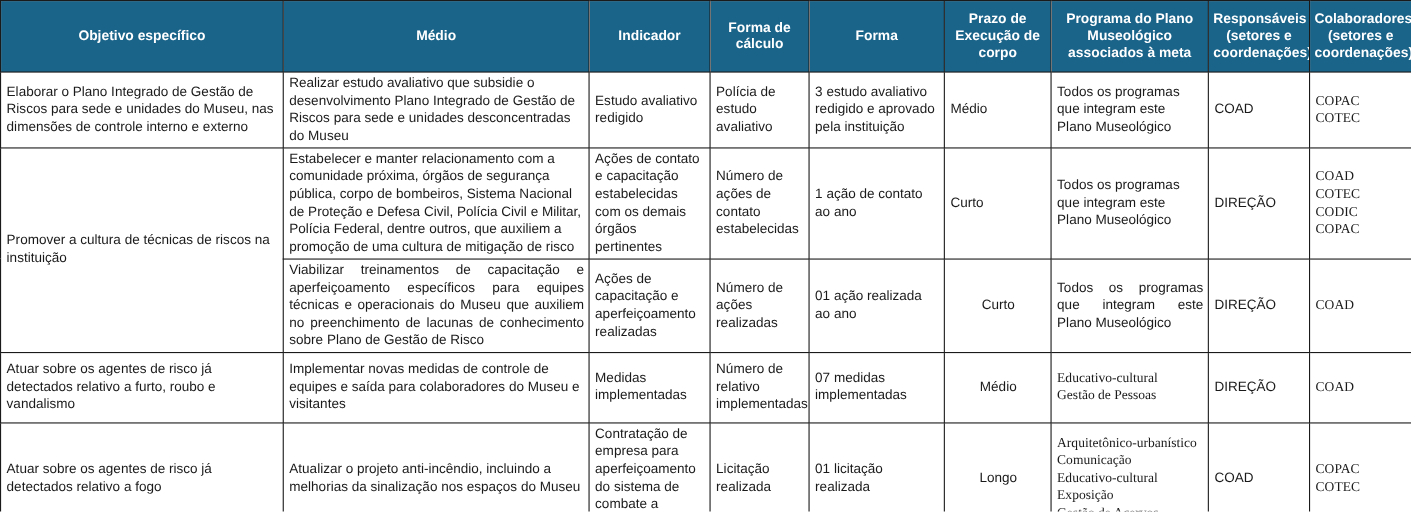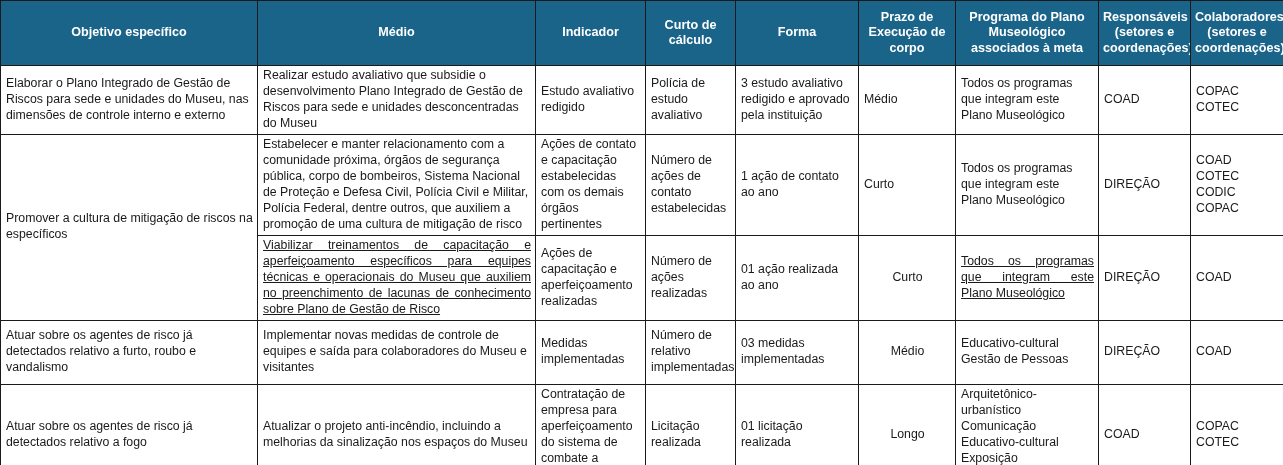--- a/index.html
+++ b/index.html
@@ -36,23 +36,23 @@
     color: #ffffff;
     font-weight: bold;
     text-align: center;
     vertical-align: middle;
     font-size: 12.6px;
     line-height: 1.22;
     padding: 3px 4px;
     height: 65px;
   }
   td.txt { text-align: left; }
-  td.just { text-align: justify; text-align-last: left; text-decoration: underline; }
+  td.just { text-align: justify; text-align-last: left; }
   td.ctr  { text-align: center; }
-  .nowrapline { white-space: pre-line; }
+  .nowrapline { white-space: pre-line; font-family: Liberation Serif, serif; }
   
   col.c1 { width: 257px; }
   col.c2 { width: 278px; }
   col.c3 { width: 110px; }
   col.c4 { width: 90px; }
   col.c5 { width: 123px; }
   col.c6 { width: 97px; }
   col.c7 { width: 143px; }
   col.c8 { width: 92px; }
   col.c9 { width: 93px; }
@@ -75,21 +75,21 @@
     <col class="c6">
       <col class="c7">
       <col class="c8">
       <col class="c9">
   </colgroup>
   <thead>
     <tr>
       <th>Objetivo específico</th>
       <th>Médio</th>
       <th>Indicador</th>
-      <th>Curto de cálculo</th>
+      <th>Forma de cálculo</th>
       <th>Forma</th>
       <th>Prazo de Execução de corpo</th>
       <th>Programa do Plano Museológico associados à meta</th>
       <th>Responsáveis (setores e coordenações)</th>
       <th>Colaboradores (setores e coordenações)</th>
     </tr>
   </thead>
   <tbody>
     <tr class="r1">
       <td class="txt" rowspan="1">Elaborar o Plano Integrado de Gestão de Riscos para sede e  unidades do Museu, nas dimensões de controle interno e externo</td>
@@ -97,21 +97,21 @@
       <td class="txt">Estudo avaliativo redigido</td>
       <td class="txt">Polícia de estudo avaliativo</td>
       <td class="txt">3 estudo avaliativo redigido e aprovado pela instituição</td>
       <td class="txt">Médio</td>
       <td class="txt">Todos os programas que integram este Plano Museológico</td>
       <td class="txt">COAD</td>
       <td class="txt nowrapline">COPAC
 COTEC</td>
     </tr>
     <tr class="r2">
-      <td class="txt" rowspan="2">Promover a cultura de mitigação de riscos na específicos</td>
+      <td class="txt" rowspan="2">Promover a cultura de técnicas de riscos na instituição</td>
       <td class="txt">Estabelecer e manter relacionamento com a comunidade próxima, órgãos de segurança pública, corpo de bombeiros, Sistema Nacional de Proteção e Defesa Civil, Polícia Civil e Militar, Polícia Federal, dentre outros, que auxiliem a promoção de uma cultura de mitigação de risco</td>
       <td class="txt">Ações de contato e capacitação estabelecidas com os demais órgãos pertinentes</td>
       <td class="txt">Número de ações de contato estabelecidas</td>
       <td class="txt">1 ação de contato ao ano</td>
       <td class="txt">Curto</td>
       <td class="txt">Todos os programas que integram este Plano Museológico</td>
       <td class="txt">DIREÇÃO</td>
       <td class="txt nowrapline">COAD
 COTEC
 CODIC
@@ -125,21 +125,21 @@
       <td class="ctr">Curto</td>
       <td class="just">Todos os programas que integram este Plano Museológico</td>
       <td class="txt">DIREÇÃO</td>
       <td class="txt nowrapline">COAD</td>
     </tr>
     <tr class="r4">
       <td class="txt">Atuar sobre os agentes de risco já detectados relativo a furto, roubo e vandalismo</td>
       <td class="txt">Implementar novas medidas de controle de equipes e saída para colaboradores do Museu e visitantes</td>
       <td class="txt">Medidas implementadas</td>
       <td class="txt">Número de relativo implementadas</td>
-      <td class="txt">03 medidas implementadas</td>
+      <td class="txt">07 medidas implementadas</td>
       <td class="ctr">Médio</td>
       <td class="txt nowrapline">Educativo-cultural
 Gestão de Pessoas</td>
       <td class="txt">DIREÇÃO</td>
       <td class="txt nowrapline">COAD</td>
     </tr>
     <tr class="r5">
       <td class="txt">Atuar sobre os agentes de risco já detectados relativo a fogo</td>
       <td class="txt">Atualizar o projeto anti-incêndio, incluindo a melhorias da sinalização nos espaços do Museu</td>
       <td class="txt">Contratação de empresa para aperfeiçoamento do sistema de combate a incêndio</td>

